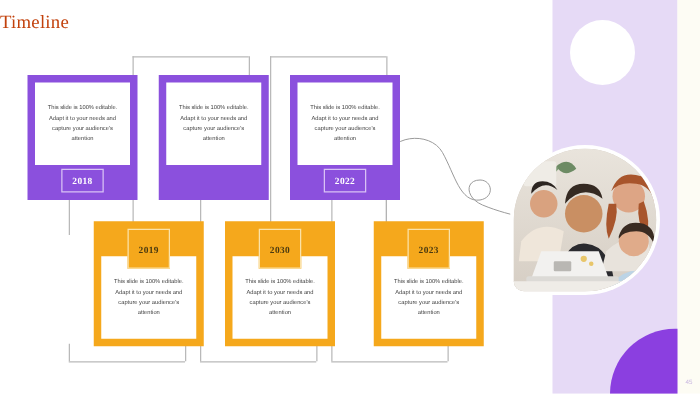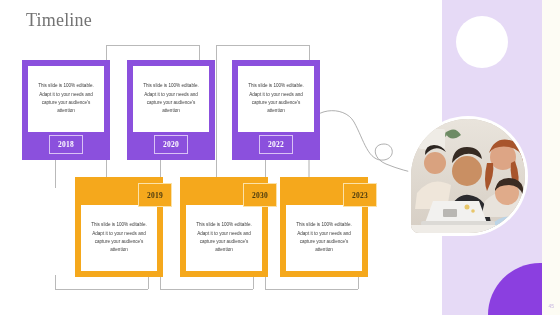--- a/index.html
+++ b/index.html
@@ -6,23 +6,23 @@
   body{
     width:560px;height:315px;overflow:hidden;
     background:#ffffff;
     font-family:"Liberation Sans", sans-serif;
     position:relative;
   }
   .slide{position:absolute;inset:0;background:#ffffff;}
 
   
   .title{
-    position:absolute;left:26px;top:10px;
+    position:absolute;left:0;top:10px;
     font-family:"Liberation Serif", serif;
-    font-size:18px;color:#737373;letter-spacing:.2px;
+    font-size:15px;color:#c2410c;letter-spacing:.2px;
   }
 
   
   .right-band{
     position:absolute;right:18px;top:0;width:100px;height:315px;
     background:#e6daf6;
   }
   .right-edge{
     position:absolute;right:0;top:0;width:18px;height:315px;
     background:#fdfcf4;
@@ -87,24 +87,23 @@
     bottom:6px;width:34px;height:19px;
     background:#8b50dd;color:#ffffff;
     border:1px solid #d9c2f5;
   }
 
   
   .card.orange{background:#f5a81c;width:88px;height:100px;}
   .card.orange .inner{left:6px;top:28px;right:6px;bottom:6px;height:auto;}
   .card.orange .year{
     left:50%;transform:translateX(-50%);
-    top:6px;width:34px;height:24px;
+    top:6px;width:34px;height:32px;
     background:#f5a81c;color:#4a3a10;
     border:1px solid #fbe2a8;
-    margin-left:36px;
   }
 </style>
 </head>
 <body>
 
 <div class="slide">
 
   <div class="right-band"></div>
   <div class="right-edge"></div>
   <div class="circle-white"></div>
@@ -188,21 +187,20 @@
     <div class="inner">
       <div class="body">This slide is 100% editable. Adapt it to your needs and capture your audience's attention</div>
     </div>
     <div class="year">2018</div>
   </div>
 
   <div class="card purple" style="left:127px;top:60px;">
     <div class="inner">
       <div class="body">This slide is 100% editable. Adapt it to your needs and capture your audience's attention</div>
     </div>
-    <div class="year">2020</div>
   </div>
 
   <div class="card purple" style="left:232px;top:60px;padding-left:32px;">
     <div class="inner">
       <div class="body">This slide is 100% editable. Adapt it to your needs and capture your audience's attention</div>
     </div>
     <div class="year">2022</div>
   </div>
 
   <div class="card orange" style="left:75px;top:177px;">
@@ -212,20 +210,20 @@
     <div class="year">2019</div>
   </div>
 
   <div class="card orange" style="left:180px;top:177px;">
     <div class="inner">
       <div class="body">This slide is 100% editable. Adapt it to your needs and capture your audience's attention</div>
     </div>
     <div class="year">2030</div>
   </div>
 
-  <div class="card orange" style="left:280px;top:177px;">
+  <div class="card orange" style="left:299px;top:177px;">
     <div class="inner">
       <div class="body">This slide is 100% editable. Adapt it to your needs and capture your audience's attention</div>
     </div>
     <div class="year">2023</div>
   </div>
 
 </div>
 
 </body></html>

